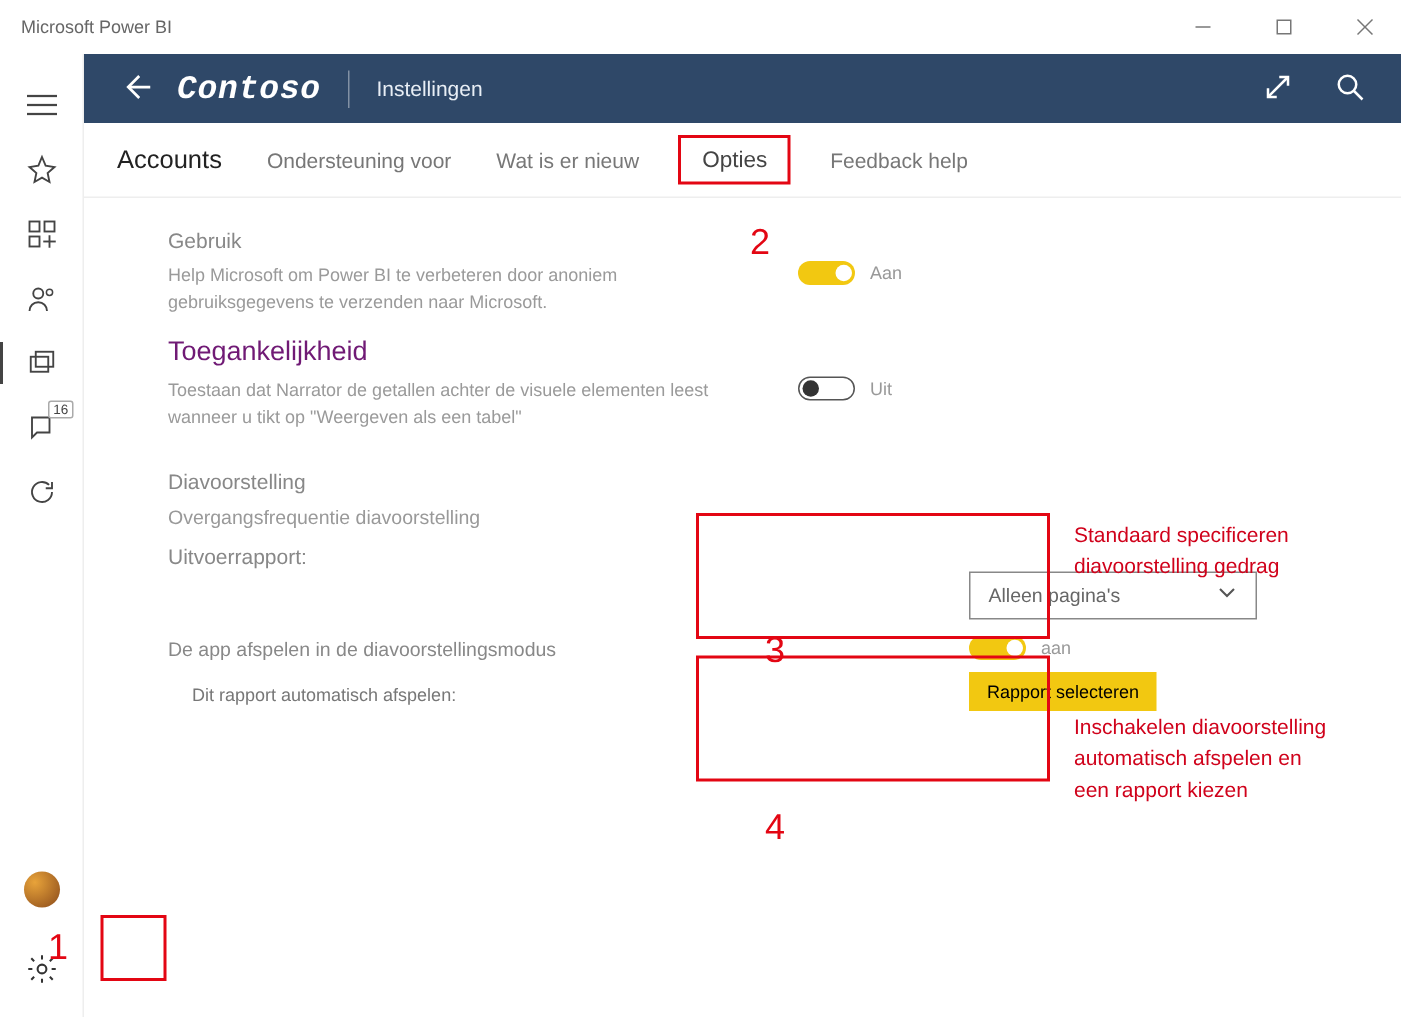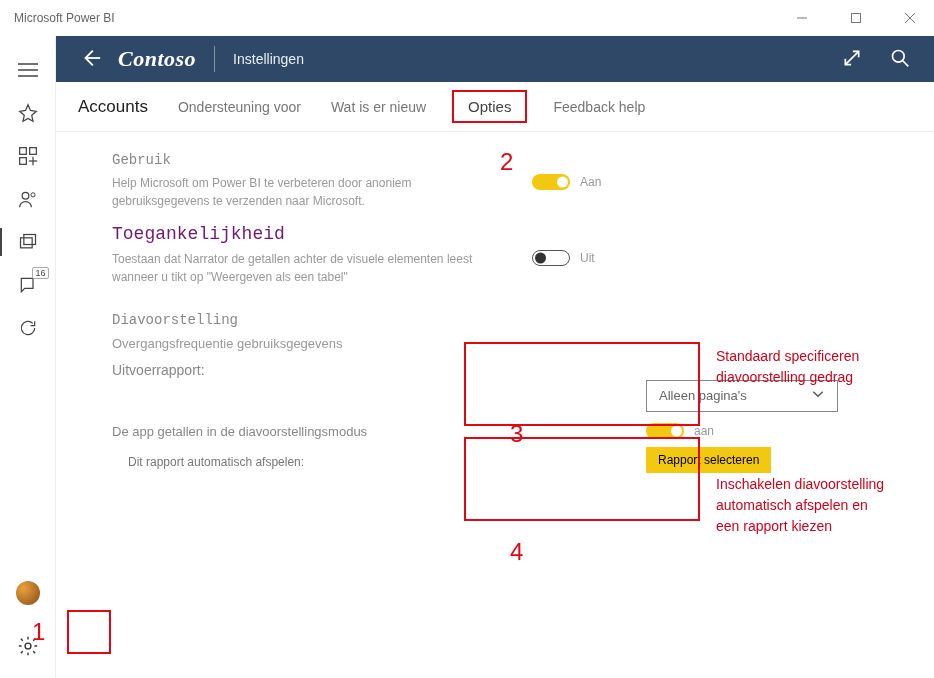--- a/index.html
+++ b/index.html
@@ -19,34 +19,34 @@
   .sidebar .icon.active::before { content:""; position:absolute; left:-13px; width:3px; height:28px; background:#444; }
   .sidebar .badge { position:absolute; top:-2px; right:-5px; font-size:9px; color:#444; border:1px solid #aaa;background:#fff;border-radius:2px;padding:0 2px; }
   .sidebar .spacer { flex:1; }
   .sidebar .avatar { width:24px; height:24px; border-radius:50%; background: radial-gradient(circle at 30% 30%, #e8a33a, #8a4a1a); margin-bottom:14px; }
 
   .content { flex:1; position:relative; }
 
   
   .apphdr { height:46px; background:#2f4868; display:flex; align-items:center; color:#fff; padding:0 24px; }
   .apphdr .back { margin-right:16px; cursor:pointer; }
-  .apphdr .brand { font-family: Liberation Serif, serif; font-style:italic; font-weight:bold; font-size:22px; letter-spacing:.5px; padding-right:18px; border-right:1px solid rgba(255,255,255,.4); }
+  .apphdr .brand { font-family: Liberation Mono, monospace; font-style:italic; font-weight:bold; font-size:22px; letter-spacing:.5px; padding-right:18px; border-right:1px solid rgba(255,255,255,.4); }
   .apphdr .pgname { margin-left:18px; font-size:14px; color:#e8eef5; }
   .apphdr .hdrbtns { margin-left:auto; display:flex; gap:28px; }
   .apphdr .hdrbtn { cursor:pointer; }
 
   
   .tabs { display:flex; align-items:center; height:50px; padding:0 18px; border-bottom:1px solid #eee; gap:22px; }
   .tabs .tab { color:#777; font-size:14px; padding:6px 4px; cursor:pointer; position:relative; }
   .tabs .tab.big { color:#222; font-size:17px; font-weight:500; }
   .tabs .tab.boxed { border:2.5px solid #e30613; padding:6px 14px; color:#444; font-size:15px; }
 
   
   .settings { padding:14px 28px 20px 56px; position:relative; }
-  .section-title { color:#888; font-size:14px; margin-top:6px; margin-bottom:4px;font-family:Liberation Mono, monospace; }
+  .section-title { color:#888; font-size:14px; margin-top:6px; margin-bottom:4px; }
   .section-title.big { font-size:18px; color:#701a75; margin-top:14px; }
   .option-row { display:flex; align-items:flex-start; margin:6px 0 10px 0; }
   .option-text { color:#9a9a9a; font-size:12px; max-width:380px; line-height:1.5; }
   .option-ctrl { margin-left:auto; display:flex; align-items:center; gap:10px; min-width:260px; }
 
   .toggle { width:38px; height:16px; border-radius:10px; position:relative; cursor:pointer; }
   .toggle.on { background:#f2c811; }
   .toggle.on .knob { right:2px; background:#fff; }
   .toggle.off { background:#fff; border:1px solid #555; }
   .toggle.off .knob { left:2px; background:#333; }
@@ -209,37 +209,37 @@
           <div class="option-ctrl" style="margin-left:40px;">
             <div class="toggle off">
                 <div class="knob"></div>
               </div>
             <div class="toggle-lbl">Uit</div>
           </div>
         </div>
 
         <div class="section-title" style="margin-top:26px;">Diavoorstelling</div>
         <div class="option-row" style="align-items:center;">
-          <div class="option-text" style="color:#999;font-size:13px;">Overgangsfrequentie gebruiksgegevens</div>
+          <div class="option-text" style="color:#999;font-size:13px;">Overgangsfrequentie diavoorstelling</div>
         </div>
         <div class="sub-label">Uitvoerrapport:</div>
         <div class="option-row" style="margin-top:2px;">
           <div></div>
           <div class="option-ctrl">
               <div class="select-wide">
                 <span>Alleen pagina's</span>
                 <span class="chev"><svg width="14" height="14" viewBox="0 0 12 12">
                     <path d="M2 4l4 4 4-4" fill="none" stroke="#555" stroke-width="1.2"></path>
                   </svg></span>
               </div>
             </div>
         </div>
 
         <div class="option-row" style="margin-top:10px;align-items:center;">
-          <div class="option-text" style="color:#888;font-size:13px;">De app getallen in de diavoorstellingsmodus</div>
+          <div class="option-text" style="color:#888;font-size:13px;">De app afspelen in de diavoorstellingsmodus</div>
           <div class="option-ctrl">
             <div class="toggle on">
                 <div class="knob"></div>
               </div>
             <div class="toggle-lbl">aan</div>
           </div>
         </div>
         <div class="option-row" style="margin-top:-4px;align-items:center;">
           <div class="sub-setting">Dit rapport automatisch afspelen:</div>
           <div class="option-ctrl">

